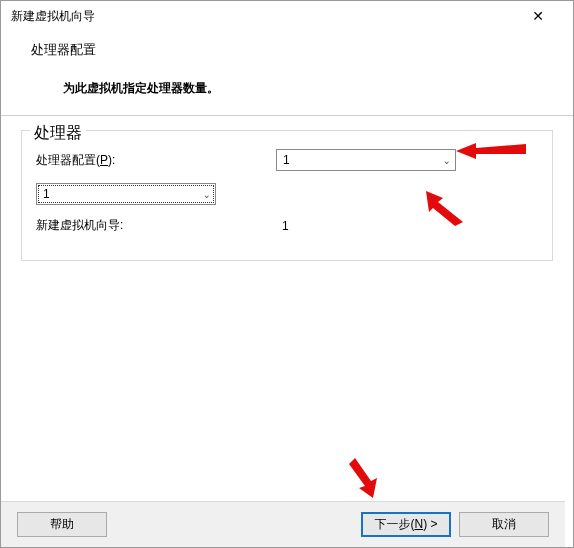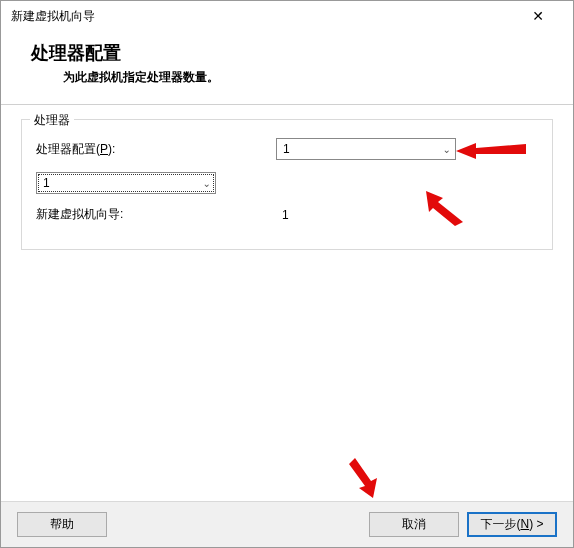--- a/index.html
+++ b/index.html
@@ -30,23 +30,23 @@
       background: transparent;
       border: none;
       font-size: 14px;
       cursor: pointer;
     }
     .header {
       background: #fff;
       padding: 10px 16px 18px 30px;
     }
     .header-title {
-      font-weight: bold;
-      font-size: 18px;
-      margin-bottom: 4px;
+      font-weight: normal;
+      font-size: 13px;
+      margin-bottom: 21px;
     }
     .header-subtitle {
       font-size: 12px;
       margin-left: 32px;
       font-weight: bold;
     }
     .separator {
       height: 1px;
       background: #d0d0d0;
     }
@@ -58,21 +58,21 @@
       border: 1px solid #d9d9d9;
       position: relative;
       padding: 18px 14px 14px 14px;
     }
     .groupbox-legend {
       position: absolute;
       top: -8px;
       left: 8px;
       background: #fff;
       padding: 0 4px;
-      font-size: 12px;
+      font-size: 16px;
     }
     .form-row {
       display: flex;
       align-items: center;
       margin-bottom: 12px;
     }
     .form-label {
       width: 240px;
       font-size: 12px;
     }
@@ -104,21 +104,21 @@
       padding-left: 6px;
     }
     .arrow {
       position: absolute;
       pointer-events: none;
     }
     .footer {
       position: absolute;
       bottom: 0;
       left: 0;
-      right: 0;
+      right: 8px;
       height: 46px;
       border-top: 1px solid #d9d9d9;
       background: #f0f0f0;
       display: flex;
       align-items: center;
       padding: 0 16px;
     }
     .btn {
       height: 25px;
       min-width: 90px;
@@ -193,19 +193,19 @@
 </svg>
 <svg class="arrow" style="left:342px; top:455px; width:45px; height:45px;">
   <polygon points="30,42 34,22 28,25 12,2 6,8 22,30 16,32" fill="#e20a0a"></polygon>
 </svg>
 
 <div class="footer">
   <button class="btn">
     <span>帮助</span>
   </button>
   <div class="footer-spacer"></div>
+  <button class="btn default">
+    <span>下一步(</span><span class="underline">N</span><span>) &gt;</span>
+  </button>
   <button class="btn">
     <span>取消</span>
   </button>
-  <button class="btn default">
-    <span>下一步(</span><span class="underline">N</span><span>) &gt;</span>
-  </button>
 </div>
 
 </body></html>

